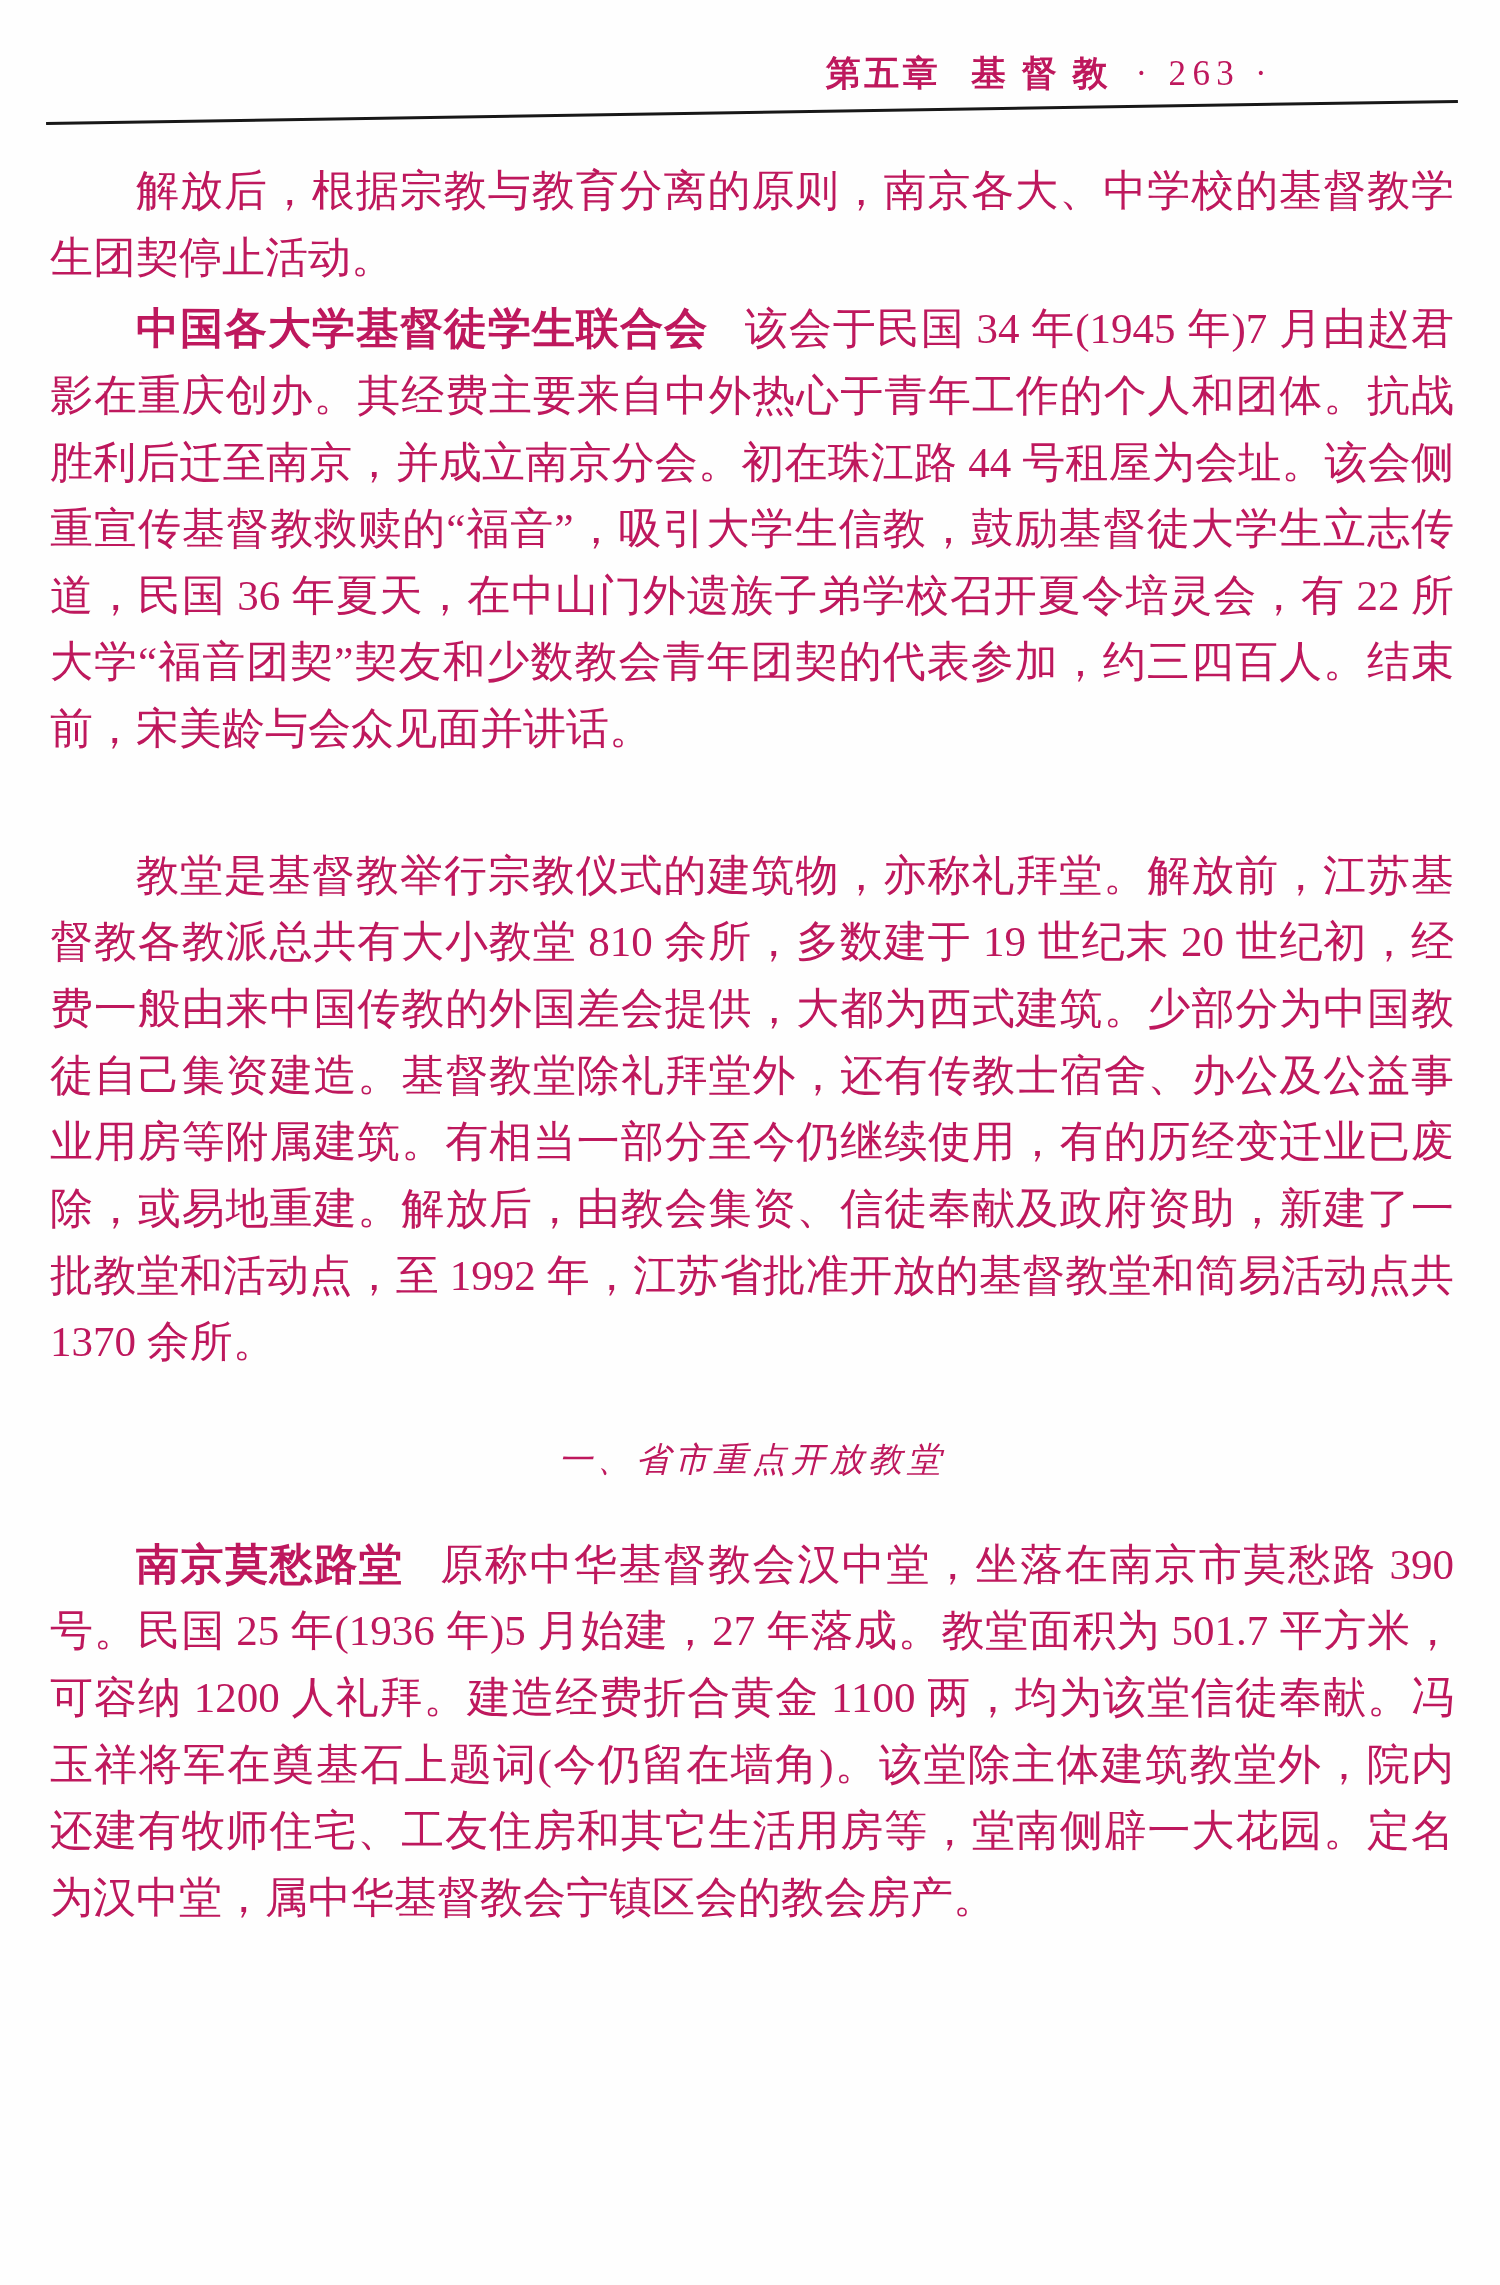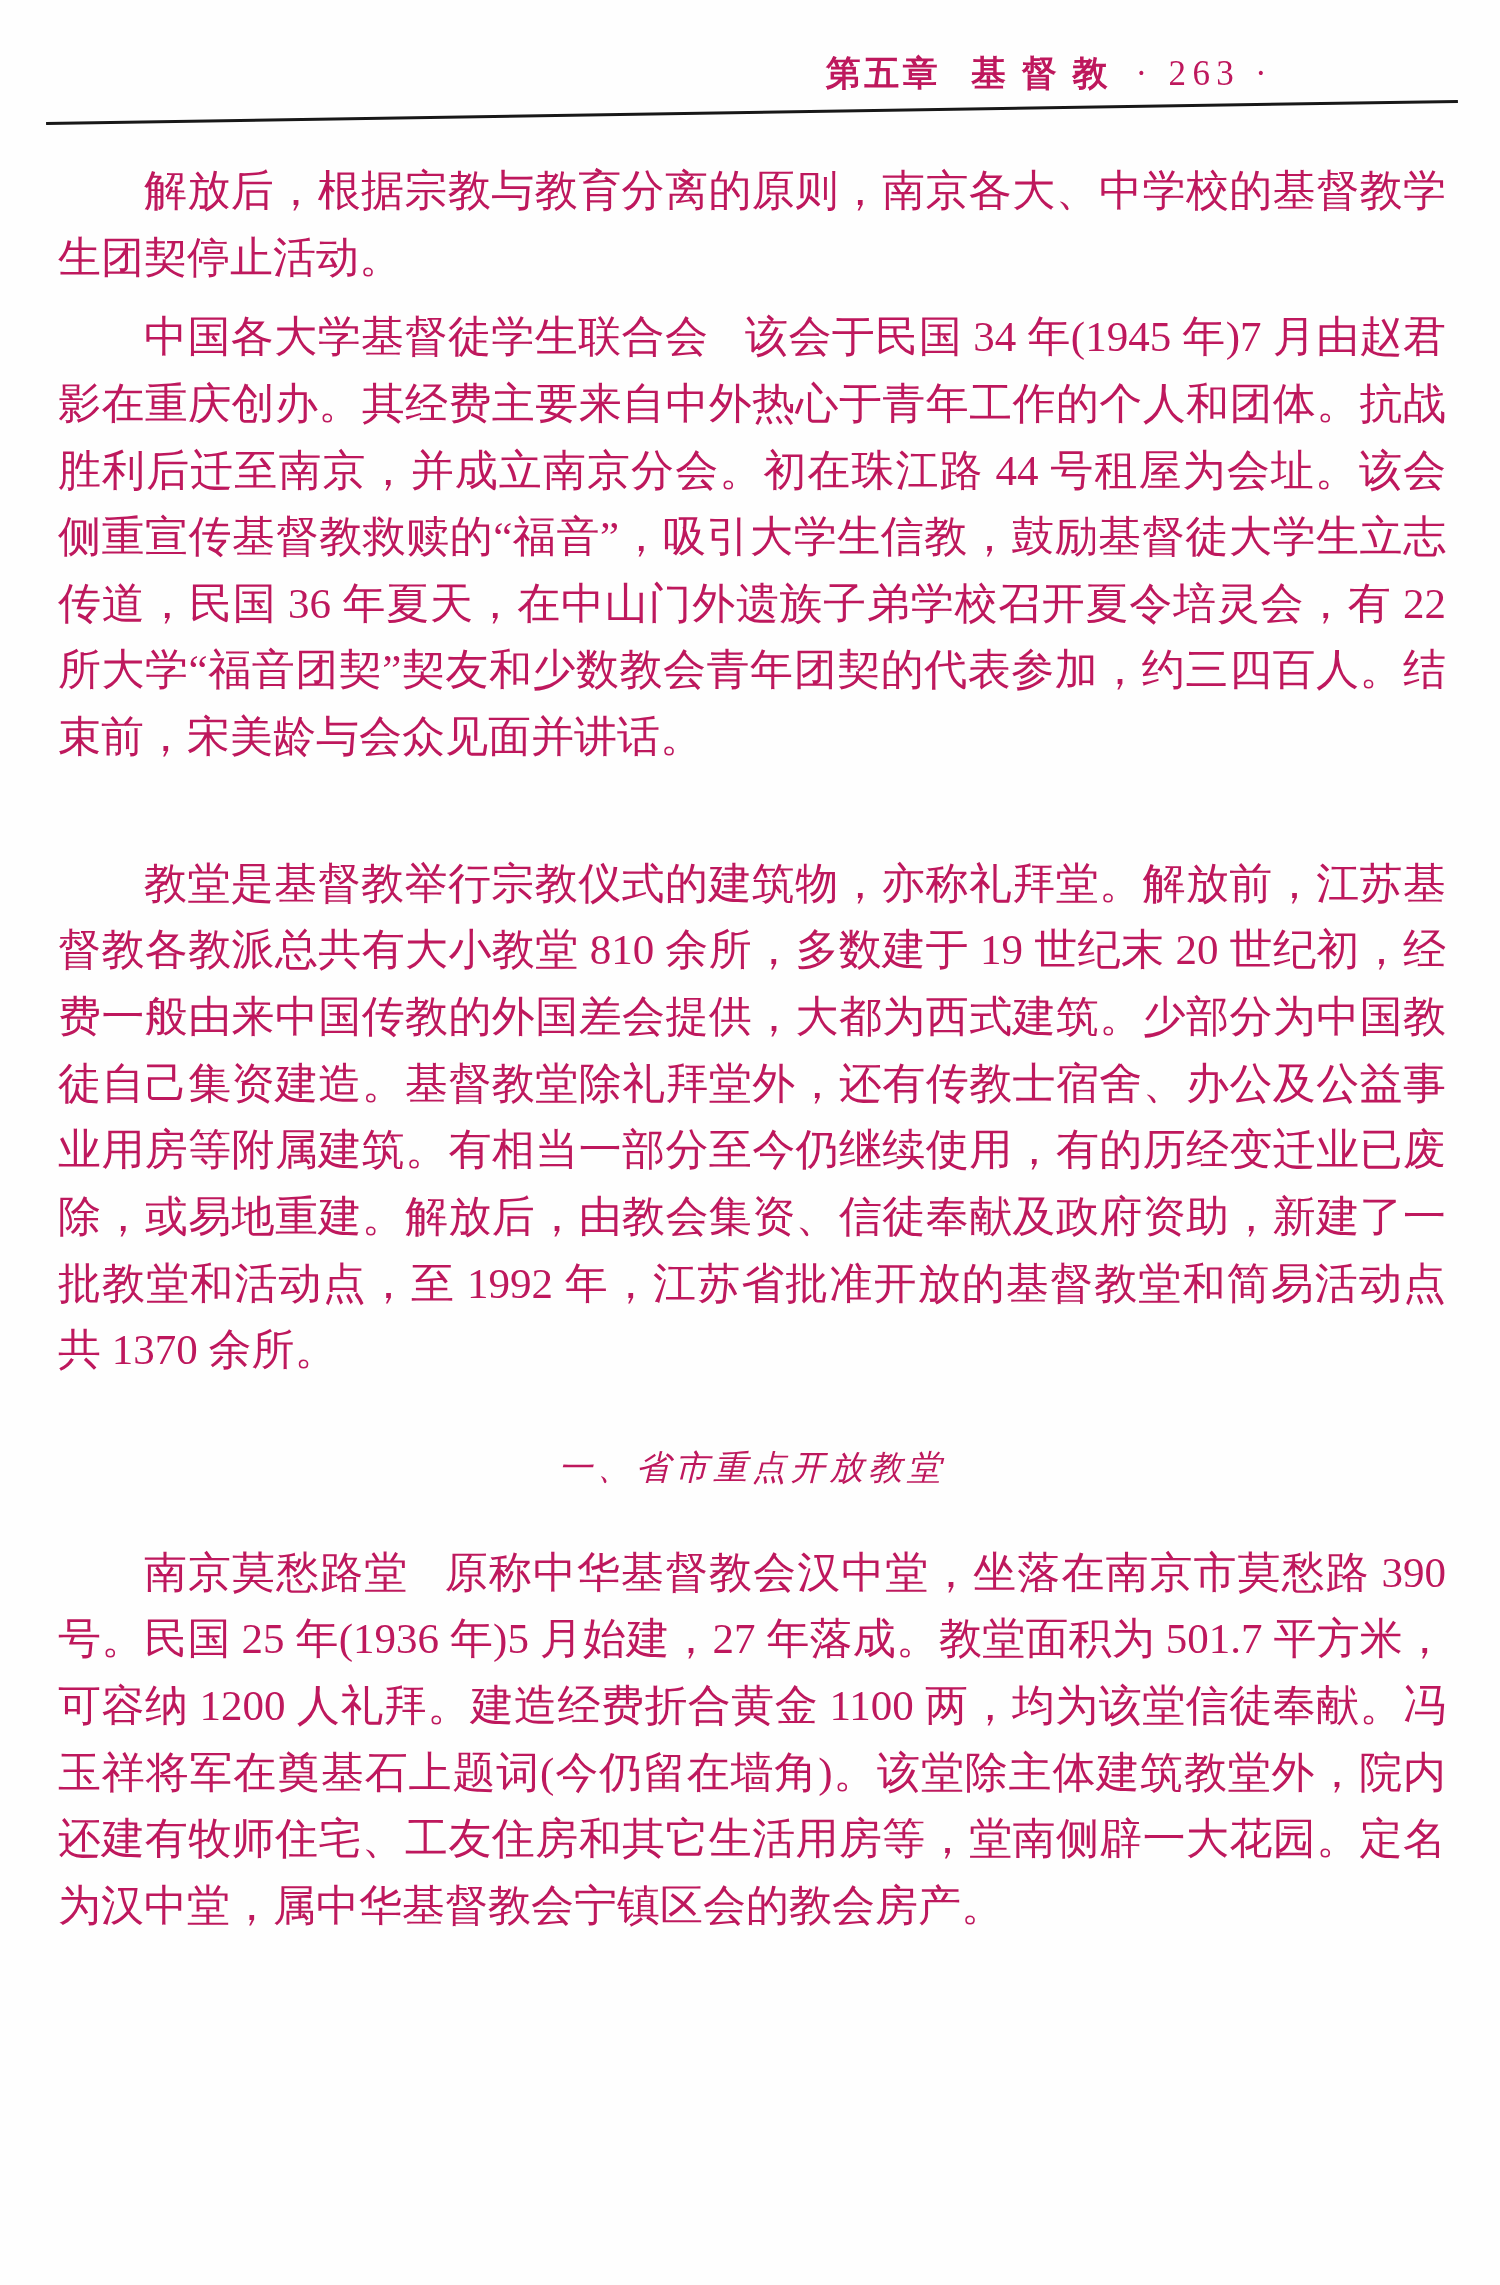--- a/index.html
+++ b/index.html
@@ -48,27 +48,27 @@
     margin-top: 16px;
     transform: rotate(-0.9deg);
   }
   
   .bodytext {
     margin-top: 44px;
     font-size: 43px;
     line-height: 1.55;
   }
   .para {
-    margin: 12px;
+    margin: 4px;
     text-align: justify;
     text-indent: 2em;
   }
   .lead {
     font-family: "Liberation Sans", "DejaVu Sans", sans-serif;
-    font-weight: normal;
+    font-weight: bold;
     margin-right: 0.85em;
   }
   
   .sec-heading {
     margin: 58px 0 0 0;
     text-align: center;
     font-size: 58px;
     font-weight: normal;
     line-height: 1.25;
     white-space: nowrap;

